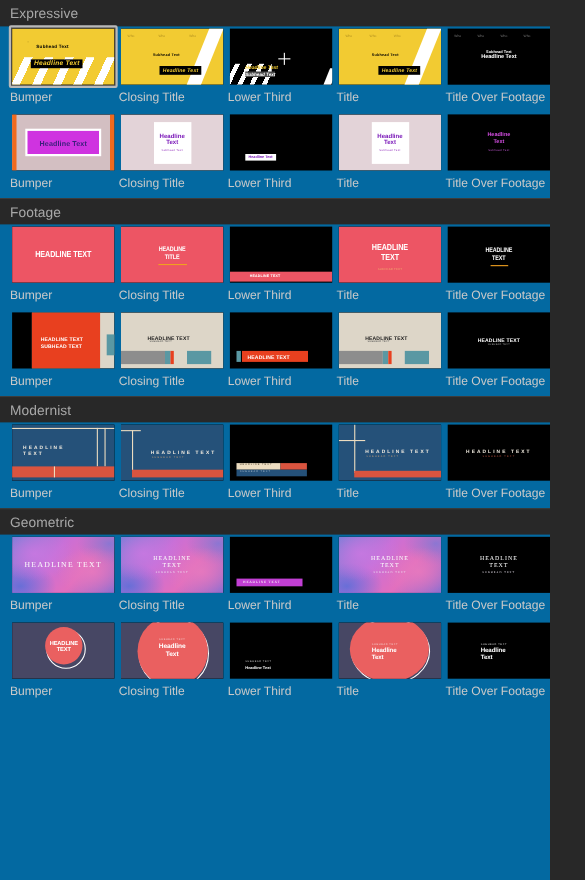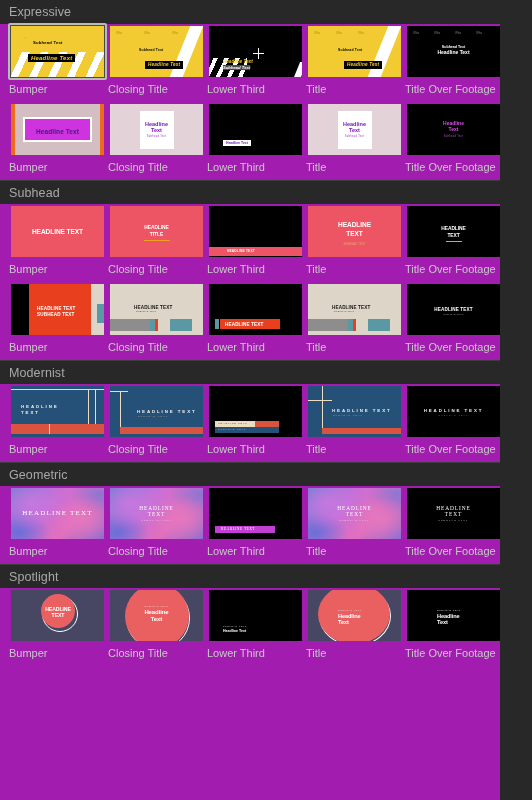--- a/index.html
+++ b/index.html
@@ -4,21 +4,21 @@
 <style>
   * { box-sizing: border-box; margin: 0; padding: 0; }
   html, body {
     width: 532px; height: 800px;
     background: #282828;
     font-family: "Liberation Sans", sans-serif;
     overflow: hidden;
   }
   #browser {
     width: 500px; height: 800px;
-    background: #a21caf;
+    background: #0369a1;
     position: relative;
   }
   .section { position: relative; }
   .section-header {
     font-size: 12.5px;
     color: #a8a8a8;
     padding: 5px 0 5px 9px;
     letter-spacing: .1px;
     line-height: 15px;
     height: 24px;
@@ -305,21 +305,21 @@
             <div class="center-stack geo-sub" style="top:31px;color:#b050c0;">Subhead Text</div>
           </div>
         </div>
         <div class="caption">Title Over Footage</div>
       </div>
 
     </div>
   </div>
 
   <div class="section">
-    <div class="section-header">Subhead</div>
+    <div class="section-header">Footage</div>
     <div class="row">
 
       <div class="cell">
         <div class="thumb-wrap">
           <div class="thumb">
             <div class="mq-bg"></div>
             <div class="center-stack mq-hl" style="top:22px;">HEADLINE TEXT</div>
           </div>
         </div>
         <div class="caption">Bumper</div>
@@ -566,21 +566,20 @@
             <div class="center-stack sk-sub" style="top:31px;">SUBHEAD TEXT</div>
           </div>
         </div>
         <div class="caption">Title Over Footage</div>
       </div>
 
     </div>
   </div>
 
   <div class="section">
-    <div class="section-header">Spotlight</div>
     <div class="row">
 
       <div class="cell">
         <div class="thumb-wrap">
           <div class="thumb">
             <div class="sp-bg"></div>
             <div class="sp-ring" style="left:31px;top:6px;width:36px;height:36px;"></div>
             <div class="sp-circle" style="left:30px;top:4px;width:34px;height:34px;"></div>
             <div class="center-stack sp-hl" style="top:17px;left:30px;width:34px;">HEADLINE<br>TEXT</div>
           </div>

